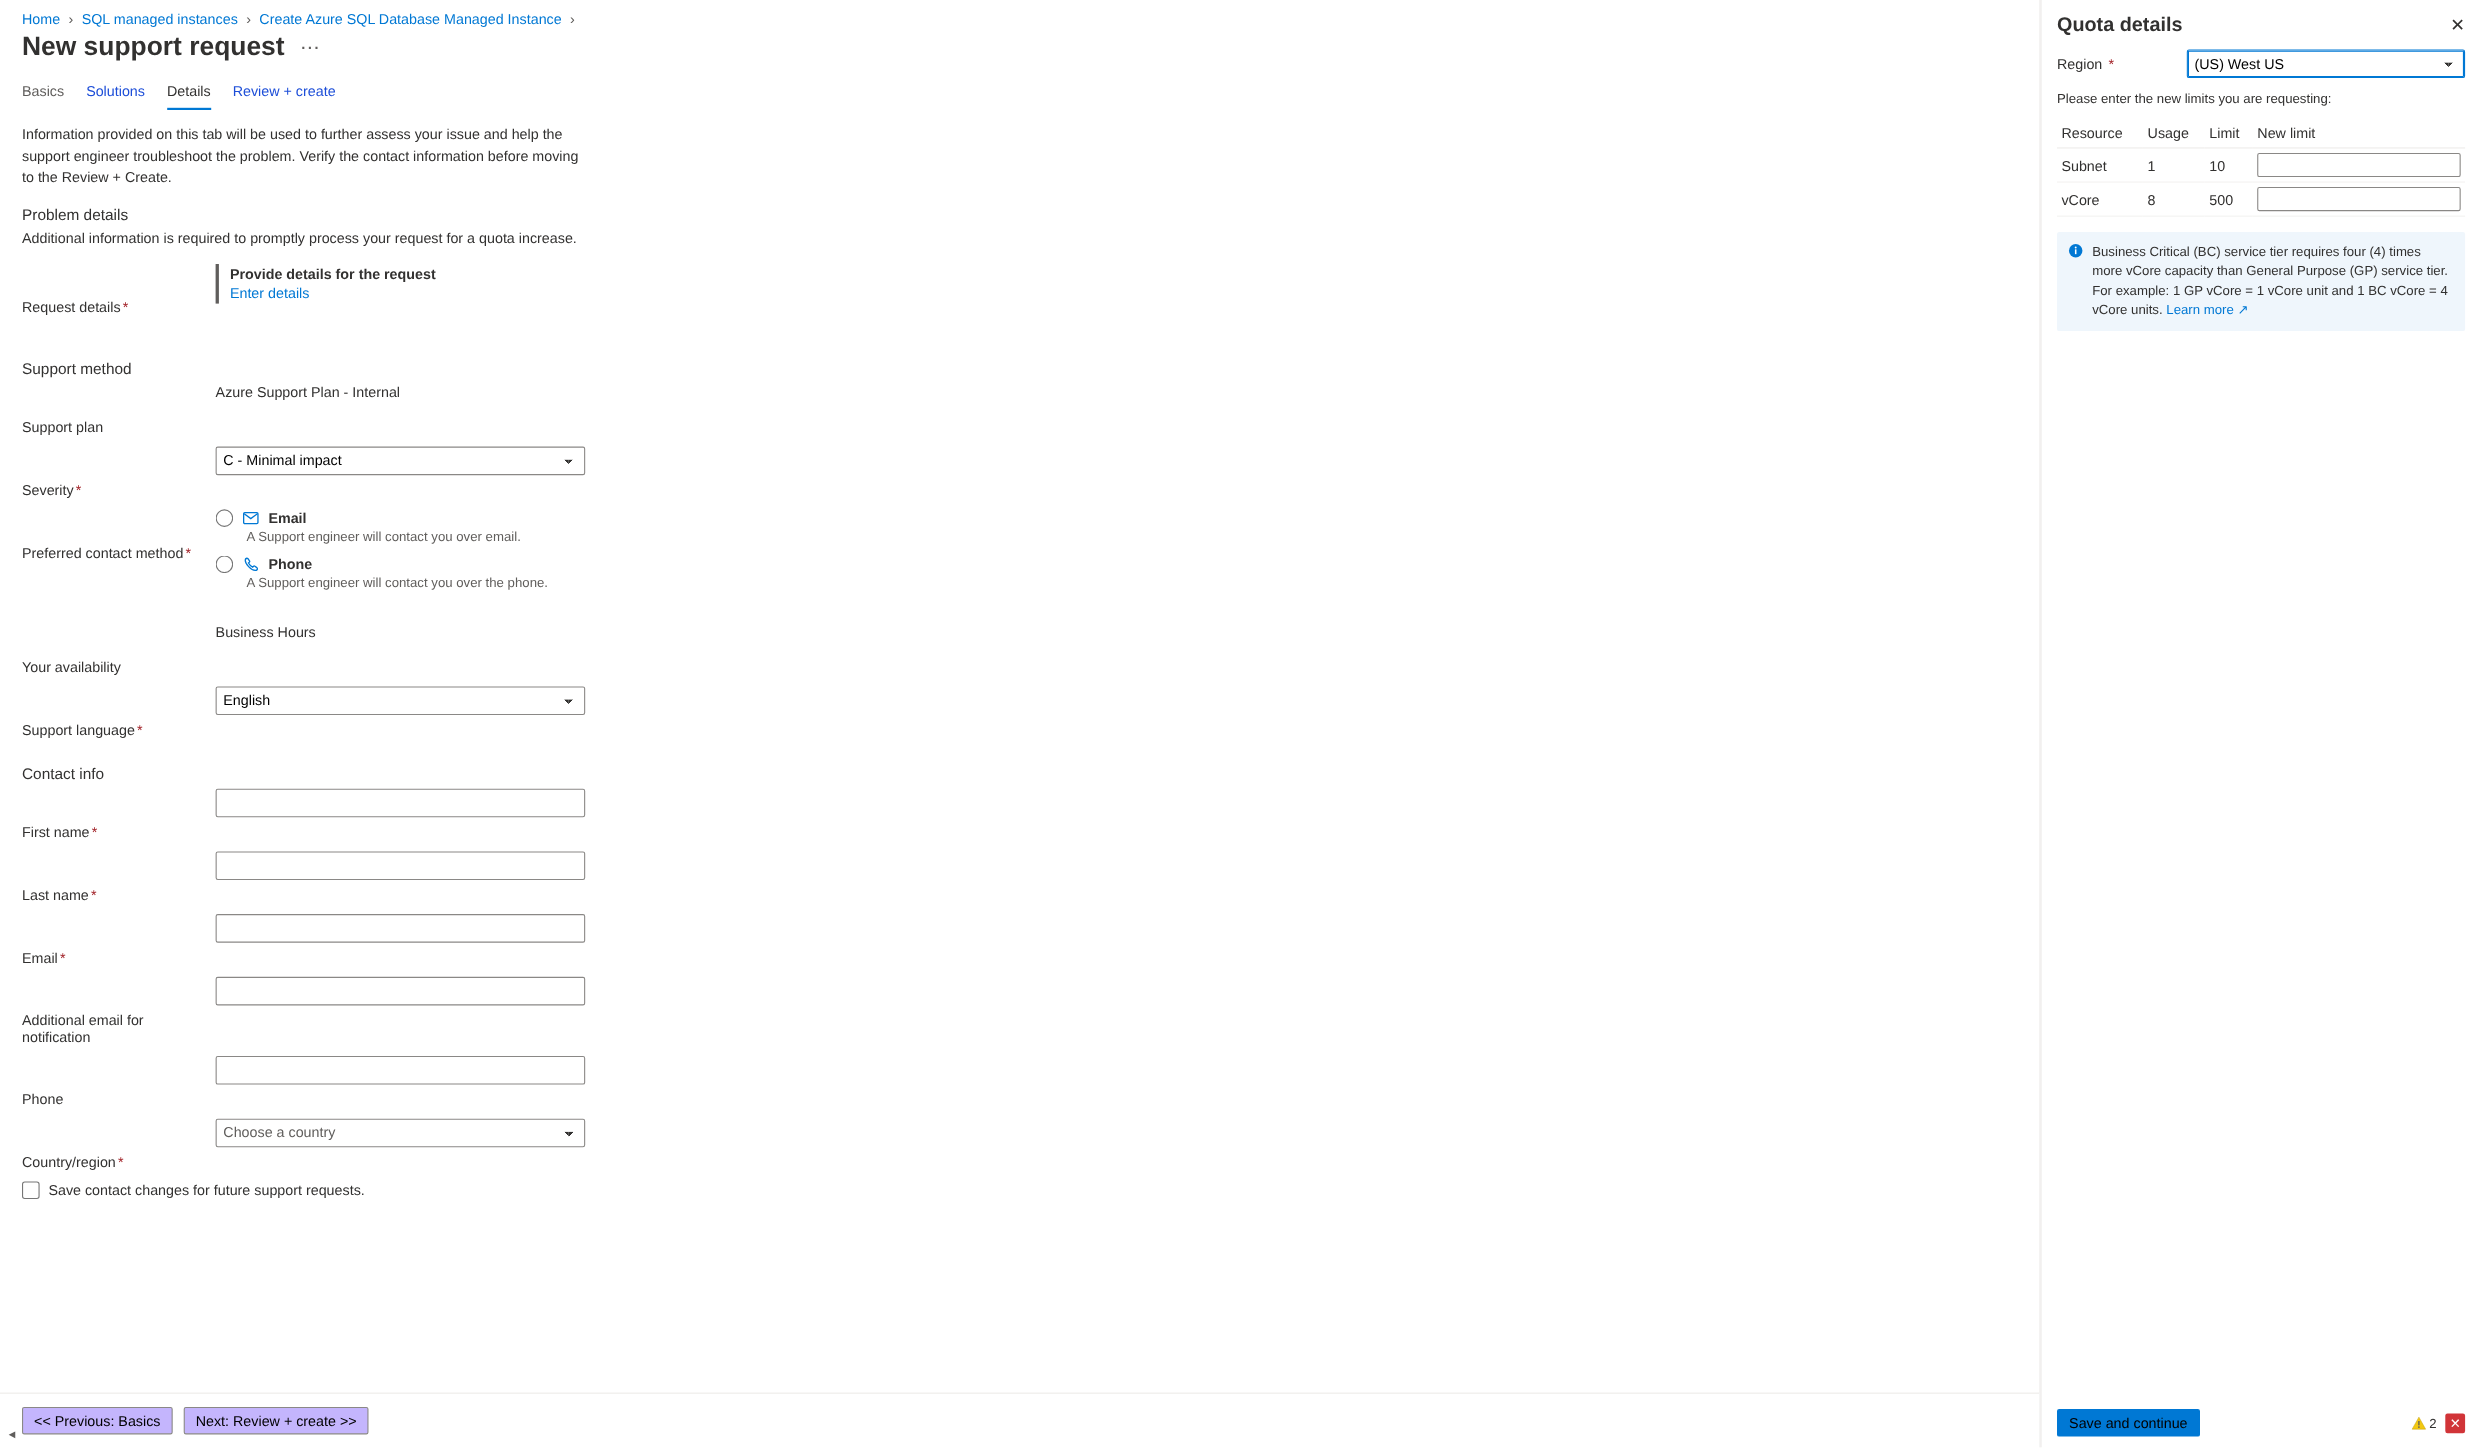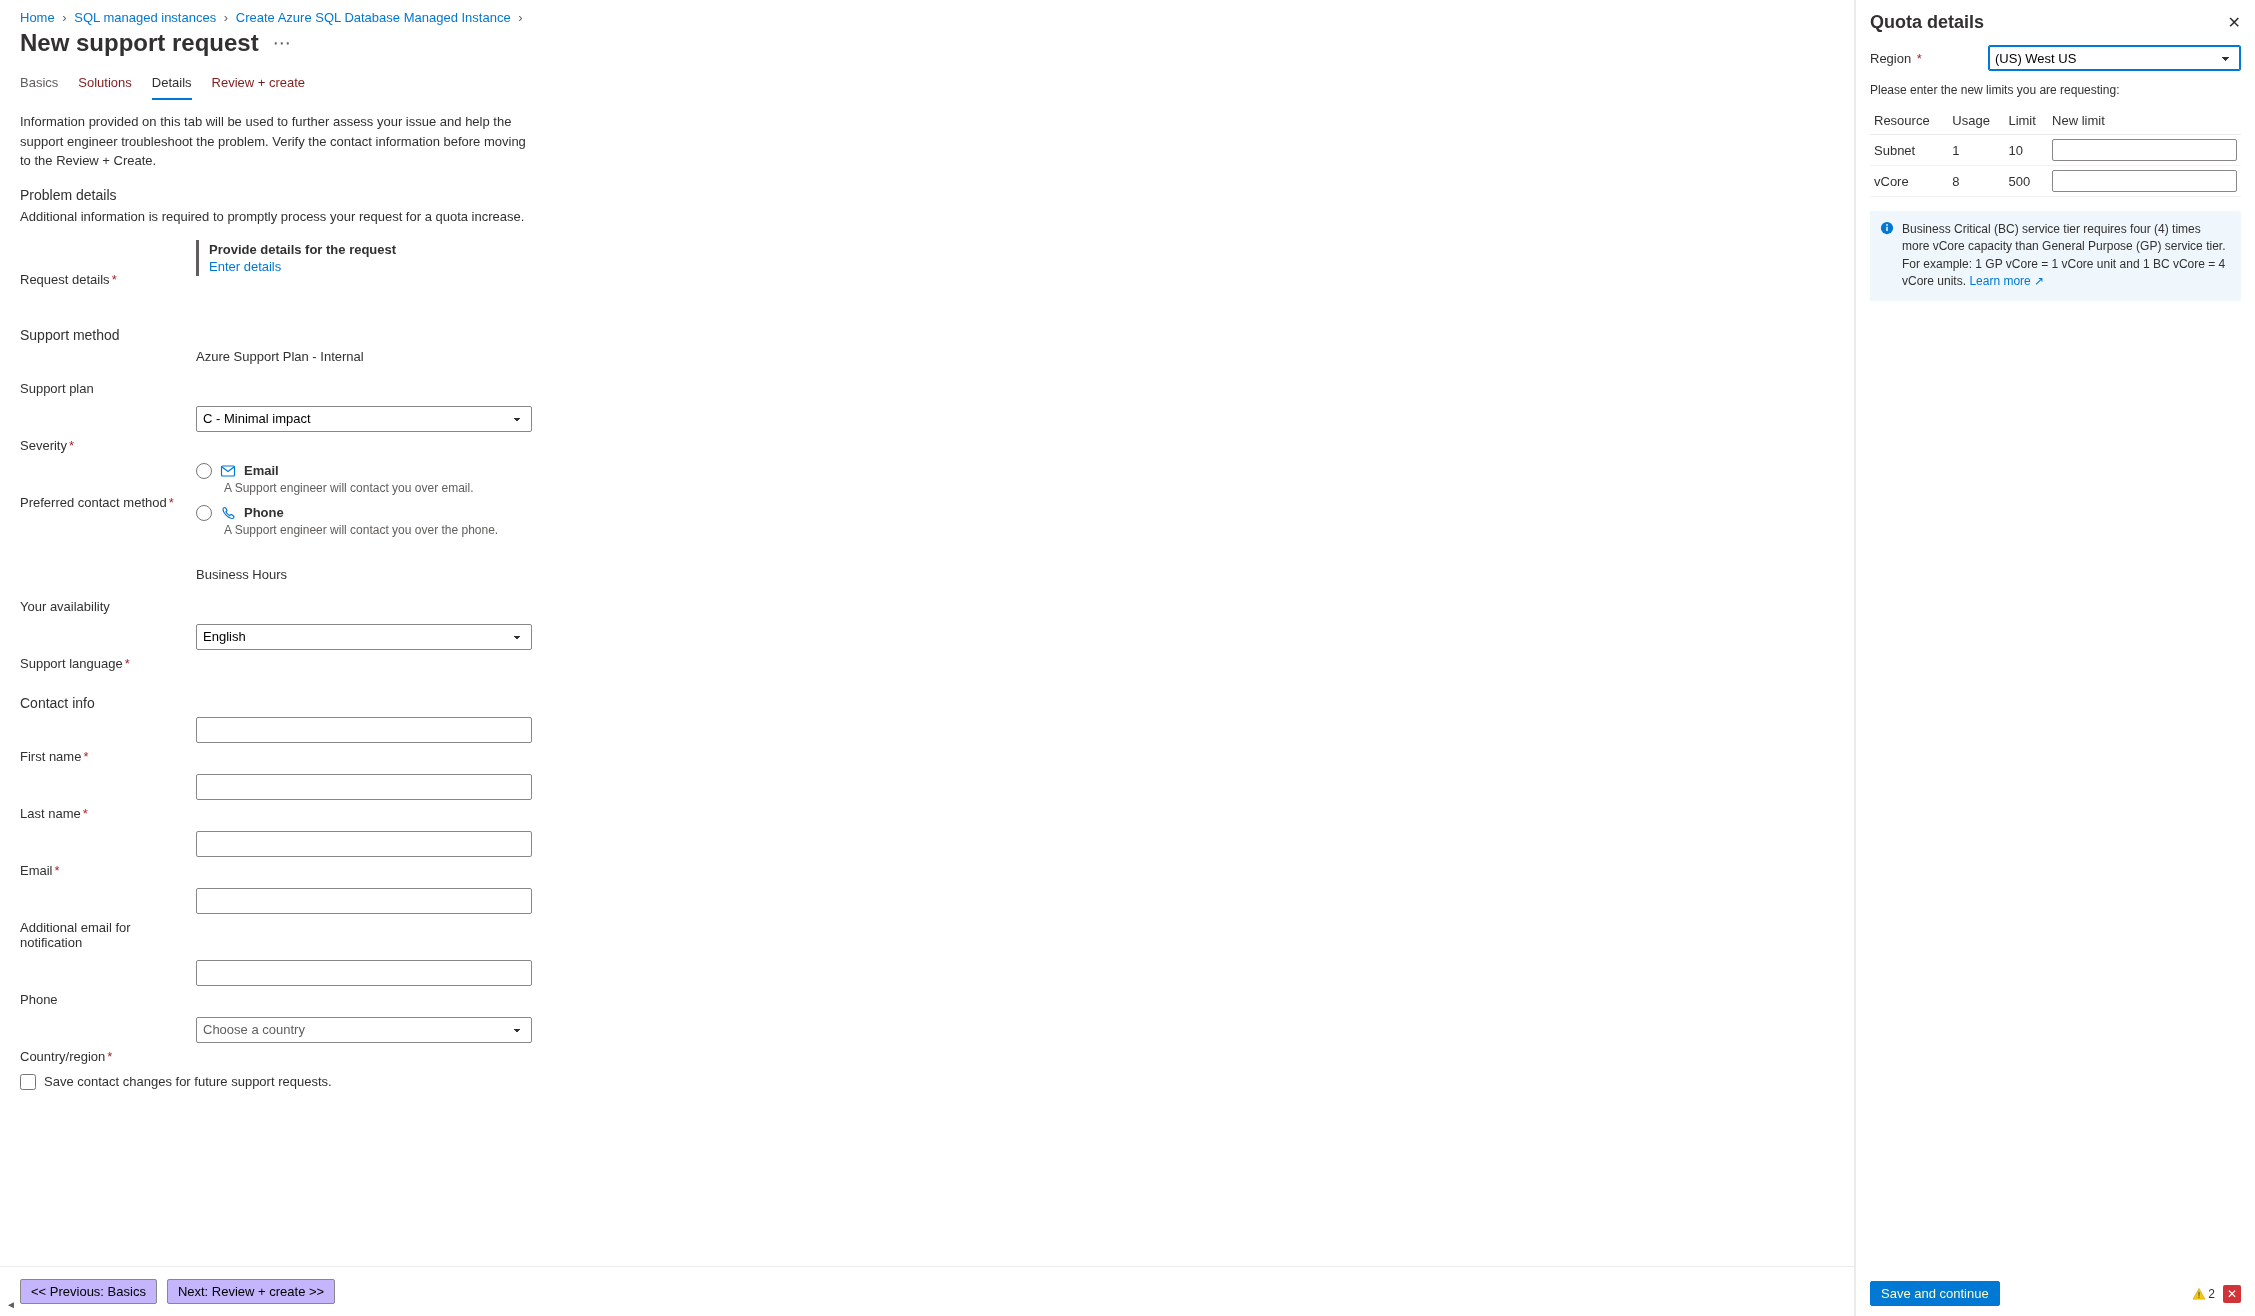--- a/index.html
+++ b/index.html
@@ -12,21 +12,21 @@
 .breadcrumb { padding: 10px 20px 0 20px; font-size: 13px; }
 .breadcrumb a { color: #0078d4; text-decoration: none; }
 .breadcrumb .sep { color: #605e5c; margin: 0 4px; }
 .page-title-row { display: flex; align-items: center; padding: 4px 20px 12px 20px; }
 .page-title { font-size: 24px; font-weight: 600; }
 .more-btn { margin-left: 14px; color: #605e5c; cursor: pointer; font-size: 18px; line-height: 1; }
 
 .tabs { display: flex; gap: 20px; border-bottom: none; margin-bottom: 12px; }
 .tab { padding: 6px 0 8px 0; color: #605e5c; cursor: pointer; border-bottom: 2px solid transparent; }
 .tab.active { color: #323130; border-bottom: 2px solid #0078d4; font-weight: 400; }
-.tab.disabled { color: #7f1d1d; cursor: default; }
+.tab.disabled { color: #1d4ed8; cursor: default; }
 
 .intro { color: #323130; line-height: 1.5; margin-bottom: 16px; max-width: 520px; }
 .section-h { font-weight: 400; margin: 12px 0 6px 0; font-size: 14px; }
 .subtext { color: #323130; margin-bottom: 16px; }
 
 .field-row { display: flex; align-items: flex-start; margin-bottom: 10px; }
 .field-label { width: 176px; flex-shrink: 0; color: #323130; padding-top: 4px; font-size: 13px; margin-top: 28px; }
 .req { color: #a4262c; margin-left: 2px; }
 .field-ctrl { flex: 0 0 336px; }
 
@@ -43,21 +43,21 @@
 .radio-row input[type=radio]{ width:16px; height:16px; accent-color:#0078d4; }
 .radio-desc { color: #605e5c; font-size: 12px; margin-left: 28px; margin-top: 2px; }
 .radio-label { font-weight:600; }
 .icon-sm { width: 16px; height: 16px; display: inline-flex; align-items:center; justify-content:center; }
 
 .checkbox-row { display:flex; align-items:center; gap:8px; margin-top: 8px; margin-bottom: 20px;}
 .checkbox-row input[type=checkbox]{ width:16px; height:16px; }
 
 .footer { display:flex; gap:10px; padding: 12px 20px; border-top: 1px solid #edebe9; background:#fff; }
 .btn { border:1px solid #8a8886; background:#c4b5fd; padding: 4px 10px; font-size:13px; border-radius:2px; cursor:pointer; font-family:inherit; }
-.btn.primary { background:#0078d4; color:#fef9c3; border-color:#0078d4; }
+.btn.primary { background:#0078d4; color:#000000; border-color:#0078d4; }
 
 
 .side-header { display:flex; align-items:center; justify-content:space-between; padding: 12px 14px 8px 14px; }
 .side-title { font-size: 18px; font-weight:600; }
 .close-x { cursor:pointer; font-size:16px; color:#323130; }
 .side-body { flex:1; overflow-y:auto; padding: 4px 14px 14px 14px; }
 .side-footer { padding: 8px 14px 10px 14px; display:flex; align-items:center; justify-content:space-between; }
 
 .side-field-row { display:flex; align-items:center; margin-bottom:12px; }
 .side-field-label { width: 118px; flex-shrink:0; }

